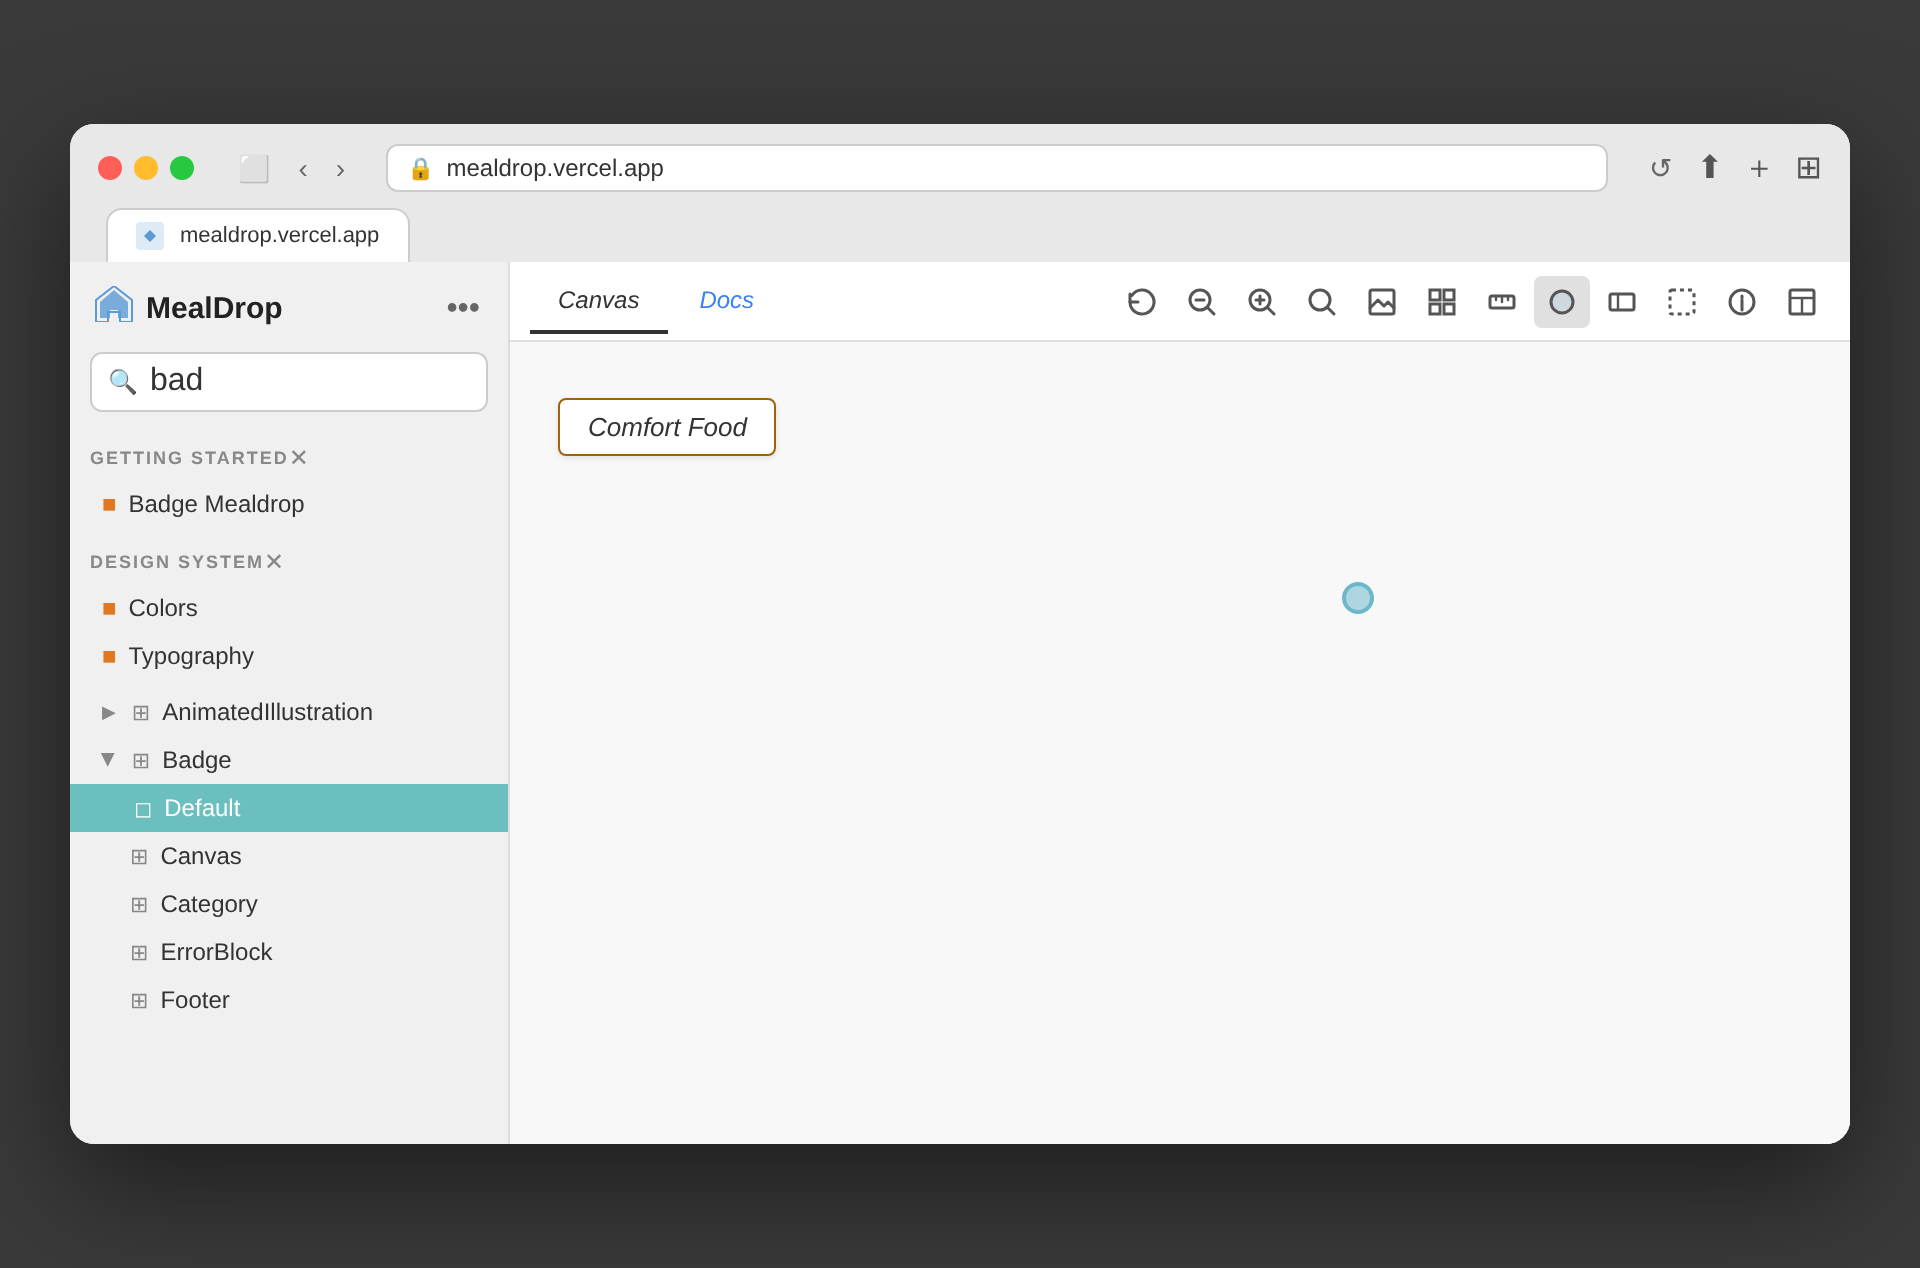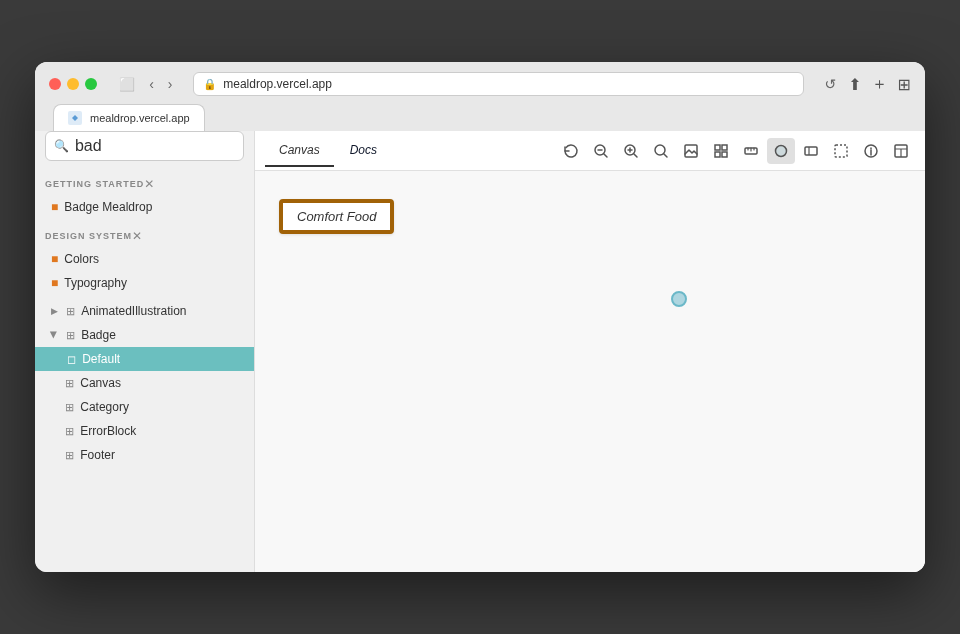--- a/index.html
+++ b/index.html
@@ -296,21 +296,21 @@
       align-items: center;
       border-bottom: 1px solid #e0e0e0;
       padding: 0 10px;
       height: 40px;
       gap: 2px;
     }
 
     .canvas-tab {
       padding: 8px 14px;
       font-size: 12px;
-      color: #0f172a;
+      color: #3b82f6;
       cursor: pointer;
       border-bottom: 2px solid transparent;
     }
 
     .canvas-tab.active {
       color: #333;
       border-bottom: 2px solid #333;
     }
 
     .toolbar-icons {
@@ -341,21 +341,21 @@
       background: #f8f8f8;
       position: relative;
       overflow: hidden;
     }
 
     .comfort-food-label {
       position: absolute;
       top: 28px;
       left: 24px;
       background: white;
-      border: 4px solid #a16207;
+      border: 1px solid #a16207;
       border-radius: 4px;
       padding: 6px 14px;
       font-size: 13px;
       color: #333;
       box-shadow: 0 1px 3px rgba(0,0,0,0.1);
     }
 
     
     .cursor-indicator {
       position: absolute;
@@ -404,20 +404,32 @@
           <path d="M4 7 L7 4 L10 7 L7 10 Z" fill="#5b9bd5"></path>
         </svg>
         <span>mealdrop.vercel.app</span>
       </div>
     </div>
   </div>
 
   <div class="app-content">
 
     <div class="sidebar">
+      <div class="sidebar-header">
+        <div class="brand">
+          <span class="brand-logo">
+            <svg width="20" height="18" viewBox="0 0 20 18" fill="none">
+              <path d="M10 2L3 8V16H8V12H12V16H17V8L10 2Z" fill="#5b9bd5" opacity="0.8"></path>
+              <path d="M10 0L1 7V18H7V13H13V18H19V7L10 0Z" stroke="#5b9bd5" stroke-width="1" fill="none"></path>
+            </svg>
+          </span>
+          <span class="brand-name">MealDrop</span>
+        </div>
+        <button class="sidebar-menu-btn">•••</button>
+      </div>
 
       <div class="search-bar">
         <span class="search-icon">🔍</span>
         <input class="search-input" type="text" value="bad" style="">
         <button class="search-clear">✕</button>
       </div>
 
       <div class="sidebar-section">
         <div class="section-header">
           <span class="section-title">GETTING STARTED</span>

